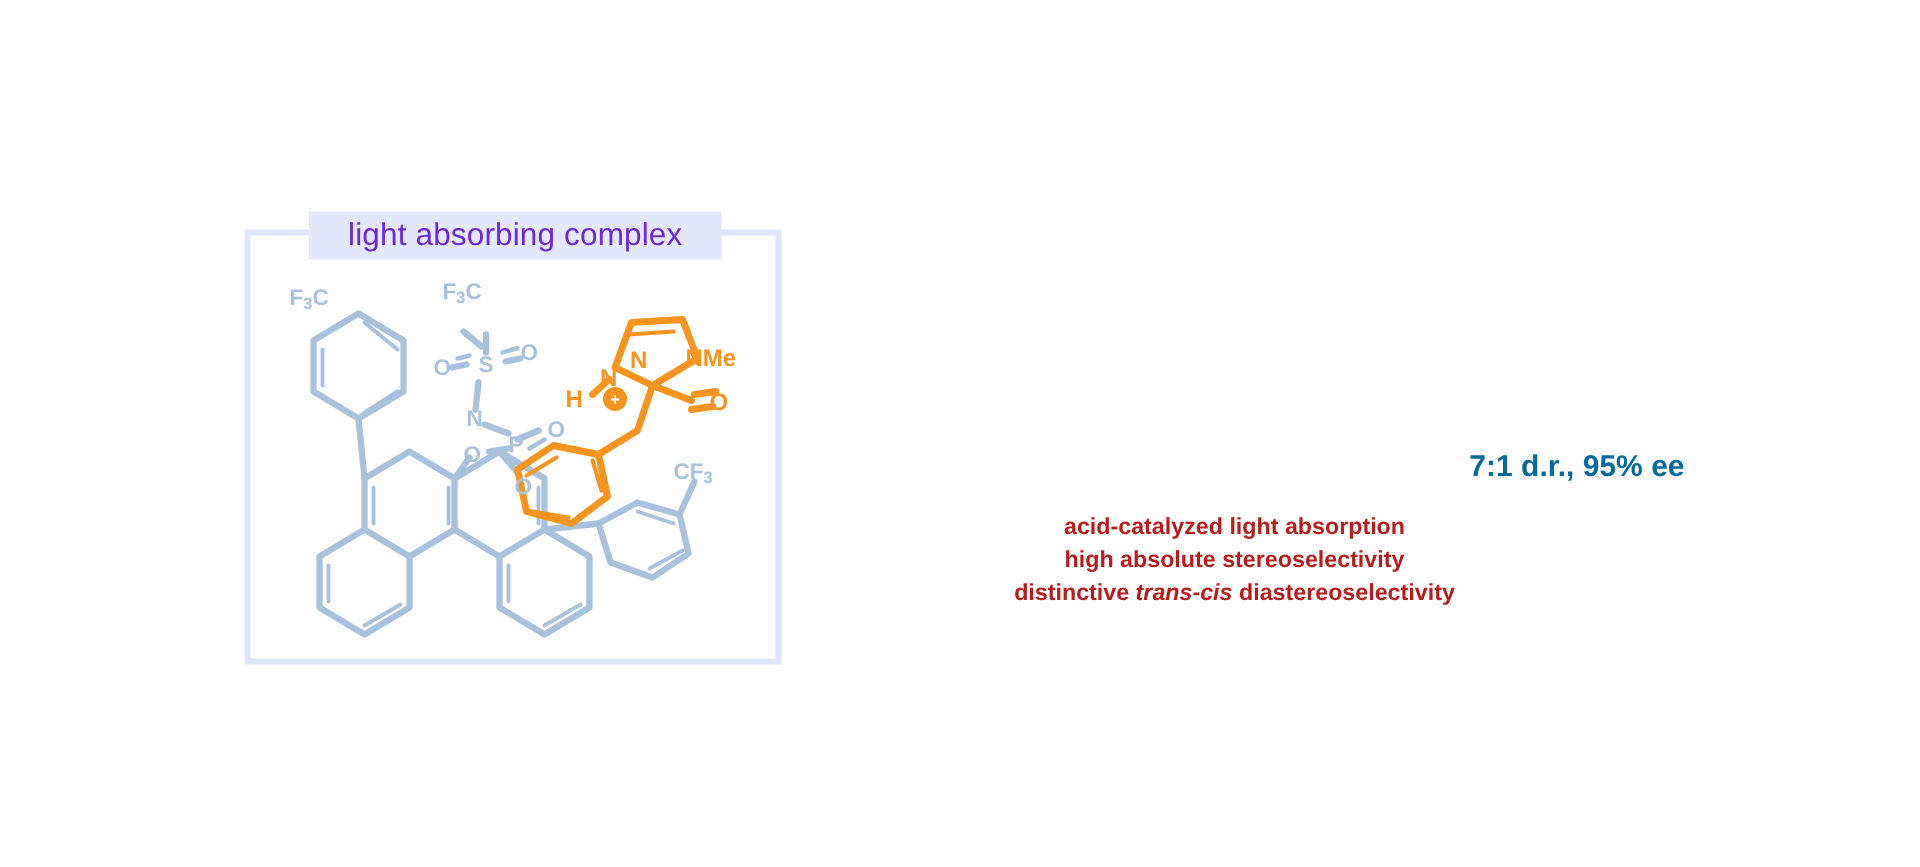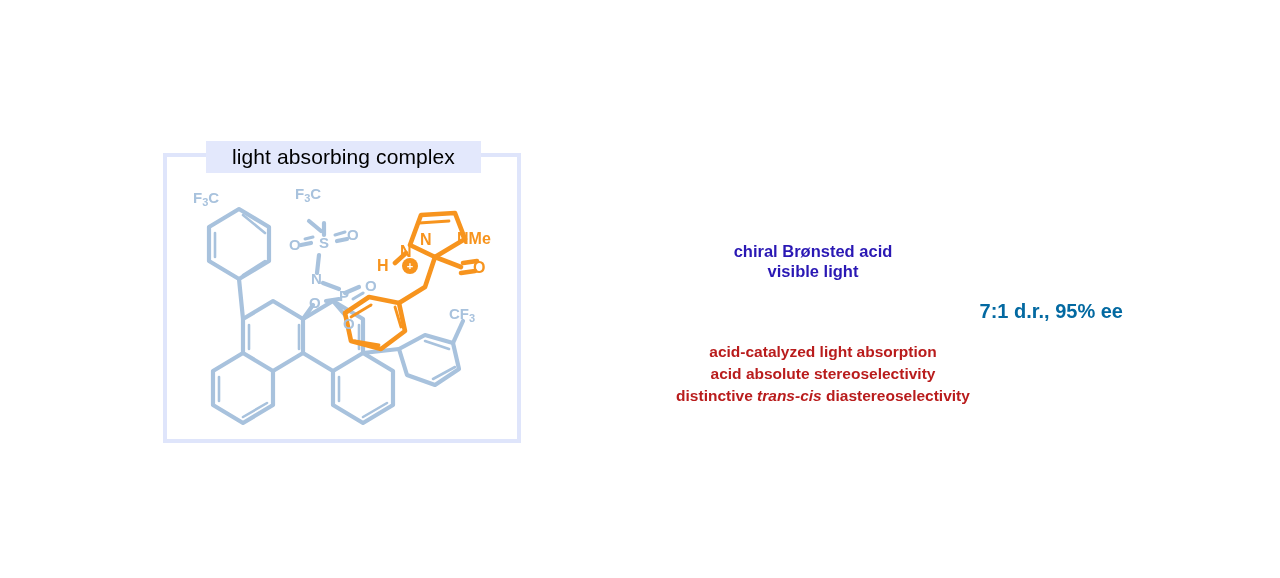--- a/index.html
+++ b/index.html
@@ -41,21 +41,21 @@
     box-sizing: border-box;
     background: transparent;
   }
   #complex-label {
     position: absolute;
     left: 203px;
     top: 138px;
     width: 275px;
     height: 32px;
     background: #e3e8fc;
-    color: #000000;
+    color: #6d28d9;
     font-size: 21px;
     line-height: 32px;
     text-align: center;
     letter-spacing: .1px;
     white-space: nowrap;
   }
   #structure {
     position: absolute;
     left: 160px;
     top: 150px;
@@ -203,28 +203,24 @@
       <text x="237" y="104">N</text>
       <text x="257" y="92">N</text>
       <text x="294" y="91">NMe</text>
       <text x="214" y="118">H</text>
       <text x="310" y="120">O</text>
     </g>
   </svg>
 
   <div id="complex-label">light absorbing complex</div>
 
-  <div class="ann" id="conditions">
-    <div>chiral Brønsted acid</div>
-    <div>visible light</div>
-  </div>
 
   <div class="ann" id="yield-line">7:1 d.r., 95% ee</div>
 
   <div class="ann" id="features">
     <div>acid-catalyzed light absorption</div>
-    <div>acid absolute stereoselectivity</div>
+    <div>high absolute stereoselectivity</div>
     <div>
       <span>distinctive </span><span class="ital">trans-cis</span><span> diastereoselectivity</span>
     </div>
   </div>
 
 </div>
 
 </body></html>

